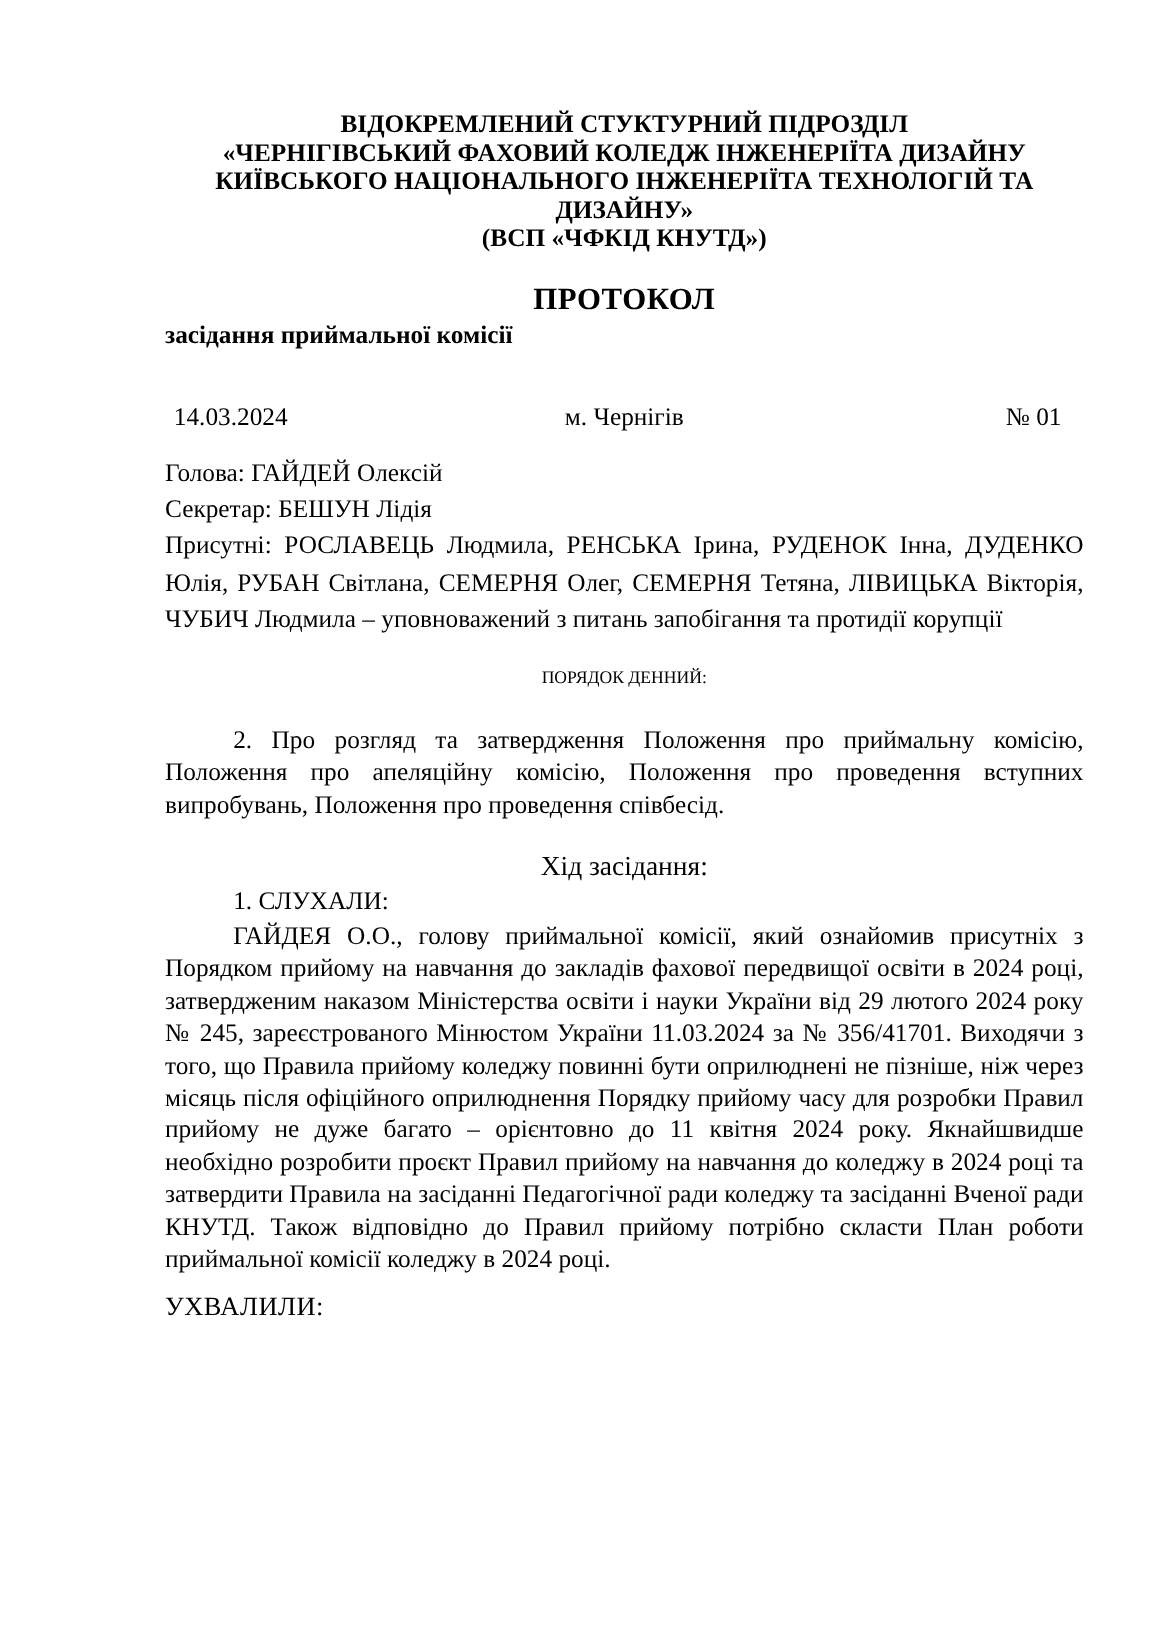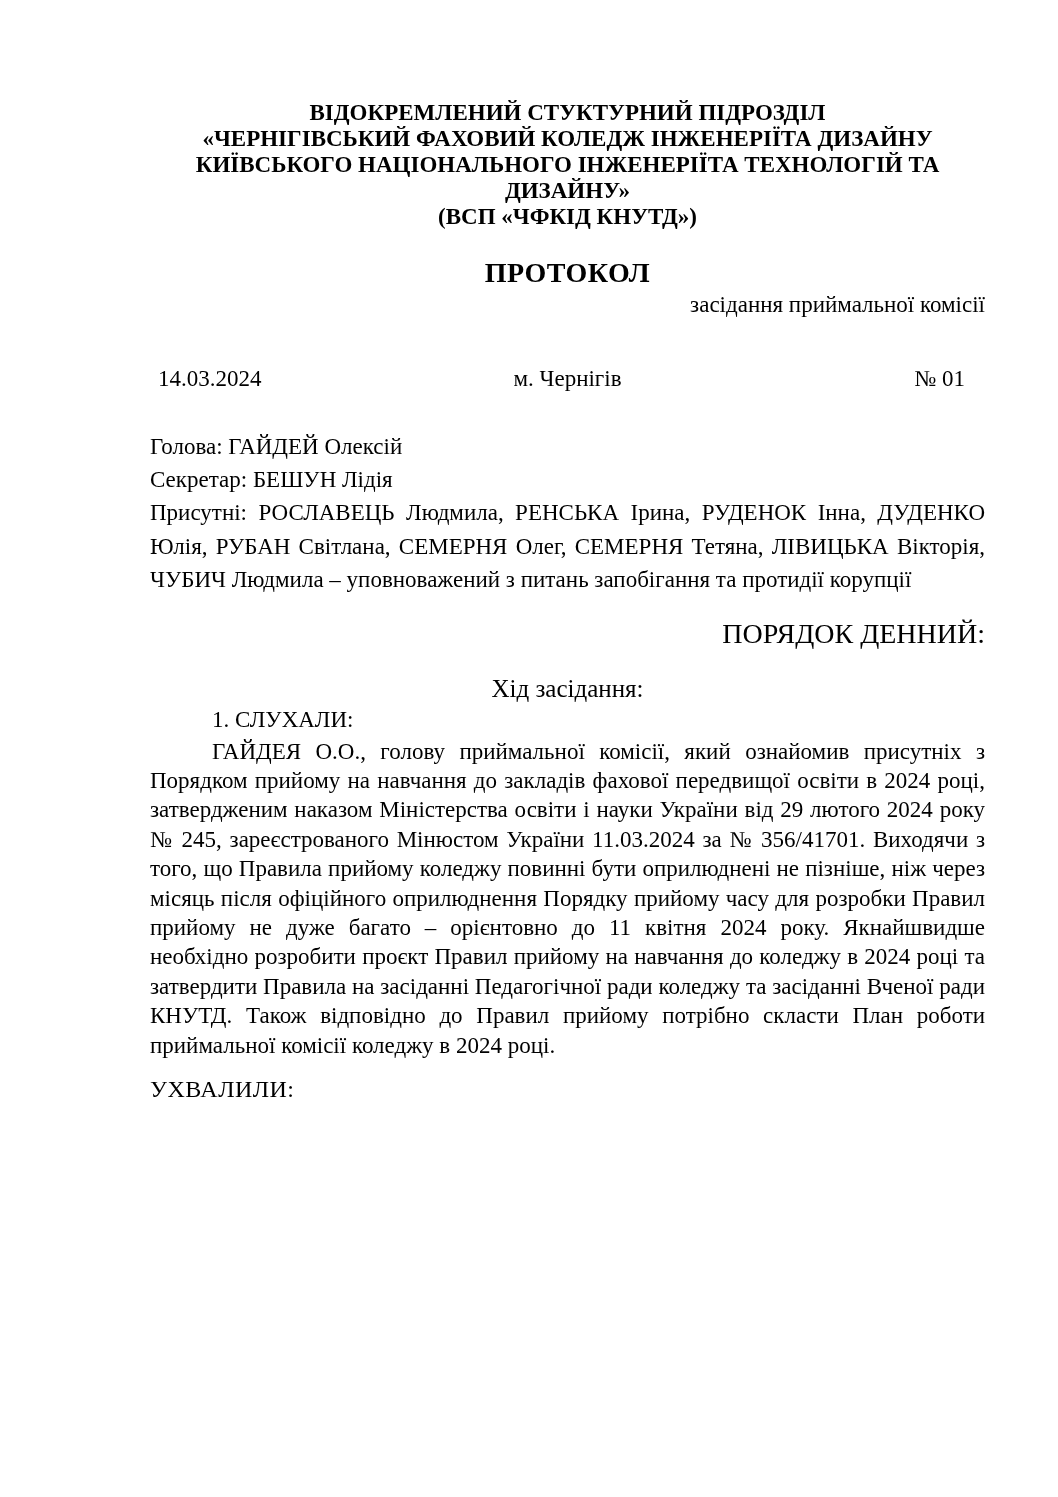--- a/index.html
+++ b/index.html
@@ -27,46 +27,46 @@
   .doc-title {
     margin-top: 28px;
     text-align: center;
     font-weight: bold;
     font-size: 28px;
     line-height: 30px;
     letter-spacing: 0.5px;
   }
   .doc-subtitle {
     margin-top: 4px;
-    text-align: right;
-    font-weight: normal;
+    text-align: left;
+    font-weight: bold;
     font-size: 23px;
     line-height: 26px;
   }
   .meta-row {
     margin-top: 44px;
     position: relative;
     height: 33px;
     line-height: 33px;
   }
   .meta-date { position: absolute; left: 8px; top: 0; }
   .meta-place { position: absolute; left: 0; right: 0; text-align: center; top: 0; }
   .meta-number { position: absolute; right: 20px; top: 0; }
   .officials {
-    margin-top: 35px;
+    margin-top: 18px;
     line-height: 33px;
   }
   .attendees {
     line-height: 33.5px;
     text-align: justify;
   }
   .agenda-heading {
     margin-top: 23px;
-    text-align: right;
-    font-size: 28px;
+    text-align: center;
+    font-size: 16px;
     line-height: 27px;
   }
   .agenda-item-1 {
     margin-top: 7px;
     text-indent: 62px;
     text-align: justify;
     line-height: 31.5px;
   }
   .agenda-item-2 {
     margin-top: 28px;
@@ -121,20 +121,21 @@
   </div>
 
   <div class="officials">
     <div>Голова: ГАЙДЕЙ Олексій</div>
     <div>Секретар: БЕШУН Лідія</div>
   </div>
 
   <div class="attendees">Присутні: РОСЛАВЕЦЬ Людмила, РЕНСЬКА Ірина, РУДЕНОК Інна, ДУДЕНКО Юлія, РУБАН Світлана, СЕМЕРНЯ Олег, СЕМЕРНЯ Тетяна, ЛІВИЦЬКА Вікторія, ЧУБИЧ Людмила – уповноважений з питань запобігання та протидії корупції</div>
 
   <div class="agenda-heading">ПОРЯДОК ДЕННИЙ:</div>
+  <div class="agenda-item-2">2. Про розгляд та затвердження Положення про приймальну комісію, Положення про апеляційну комісію, Положення про проведення вступних випробувань, Положення про проведення співбесід.</div>
 
   <div class="proceedings-heading">Хід засідання:</div>
   <div class="heard-label">1. СЛУХАЛИ:</div>
   <div class="heard-text">ГАЙДЕЯ О.О., голову приймальної комісії, який ознайомив присутніх з Порядком прийому на навчання до закладів фахової передвищої освіти в 2024 році, затвердженим наказом Міністерства освіти і науки України від 29 лютого 2024 року № 245, зареєстрованого Мінюстом України 11.03.2024 за № 356/41701. Виходячи з того, що Правила прийому коледжу повинні бути оприлюднені не пізніше, ніж через місяць після офіційного оприлюднення Порядку прийому часу для розробки Правил прийому не дуже багато – орієнтовно до 11 квітня 2024 року. Якнайшвидше необхідно розробити проєкт Правил прийому на навчання до коледжу в 2024 році та затвердити Правила на засіданні Педагогічної ради коледжу та засіданні Вченої ради КНУТД. Також відповідно до Правил прийому потрібно скласти План роботи приймальної комісії коледжу в 2024 році.</div>
 
   <div class="resolved-heading">УХВАЛИЛИ:</div>
 
 </div>
 
 </body></html>

